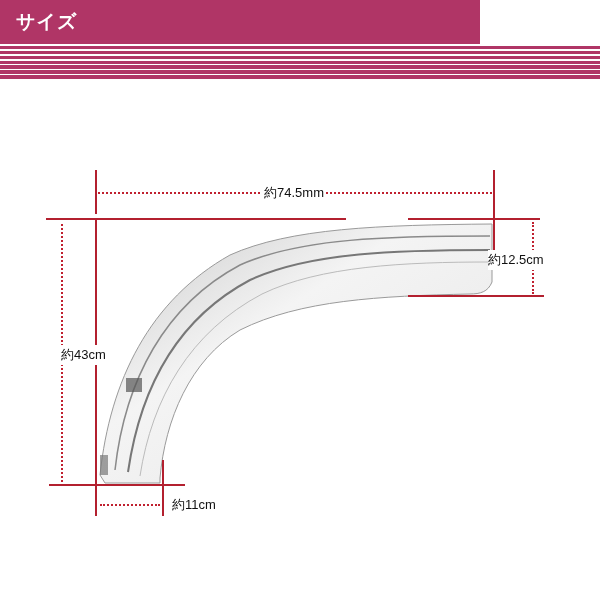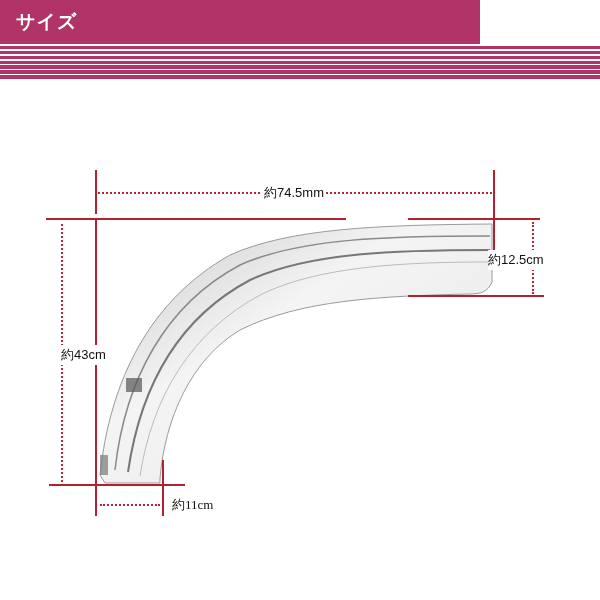--- a/index.html
+++ b/index.html
@@ -50,13 +50,13 @@
 <div class="dot-v" style="left:532px;top:222px;height:72px;"></div>
 <span class="label" style="left:488px;top:250px;padding:1px 0;">約12.5cm</span>
 
 <div class="line" style="left:95px;top:220px;width:2px;height:296px;"></div>
 <div class="dot-v" style="left:61px;top:224px;height:258px;"></div>
 <span class="label" style="left:18px;top:345px;padding:1px 0;margin-left:43px;">約43cm</span>
 <div class="line" style="left:49px;top:484px;width:136px;height:2px;"></div>
 
 <div class="line" style="left:162px;top:460px;width:2px;height:56px;"></div>
 <div class="dot-h" style="left:100px;top:504px;width:60px;"></div>
-<span class="label" style="left:172px;top:496px;font-family:Liberation Serif, serif;">約11cm</span>
+<span class="label" style="left:172px;top:496px;">約11cm</span>
 
 </body></html>

